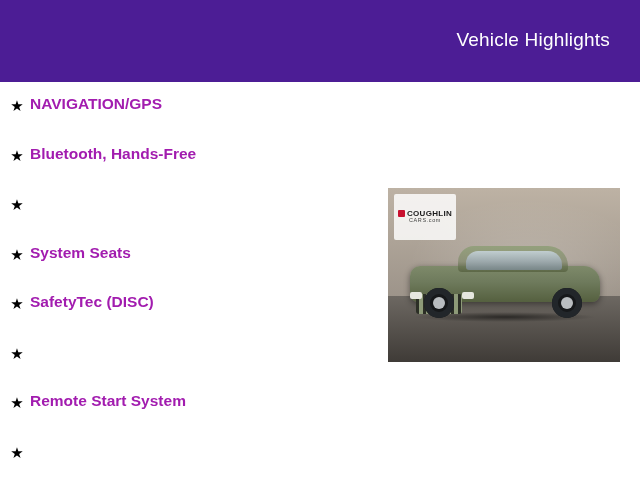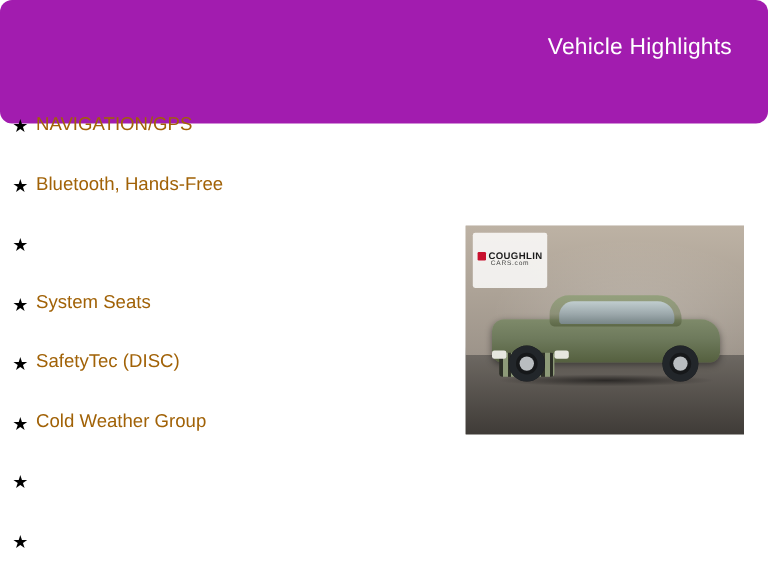--- a/index.html
+++ b/index.html
@@ -17,23 +17,22 @@
     position: relative;
     width: 640px;
     height: 480px;
     background: #ffffff;
   }
   .header-bar {
     position: absolute;
     left: 0;
     top: 0;
     width: 640px;
-    height: 103px;
-    background: #a21caf;
-    border-radius: 10px;
+    height: 82px;
+    background: #4c1d95;
   }
   .header-title {
     position: absolute;
     right: 30px;
     top: 29px;
     color: #ffffff;
     font-size: 19px;
     letter-spacing: 0.2px;
     white-space: nowrap;
   }
@@ -58,25 +57,26 @@
   .bullet-star {
     width: 18px;
     min-width: 18px;
     color: #000000;
     font-size: 15px;
     line-height: 24px;
     text-align: center;
     padding-top: 2px;
   }
   .feature-label {
-    color: #a16207;
+    color: #a21caf;
     font-size: 15.5px;
     line-height: 24px;
     white-space: nowrap;
     padding-left: 4px;
+    font-weight: bold;
   }
   .vehicle-photo {
     position: absolute;
     left: 388px;
     top: 106px;
     width: 232px;
     height: 174px;
     background: linear-gradient(to bottom, #b8ada0 0%, #a9a096 40%, #8e877e 58%, #5f5a55 62%, #4a4641 100%);
     overflow: hidden;
   }
@@ -240,25 +240,25 @@
         <span class="feature-label">System Seats</span>
       </div>
 
       <div class="feature-row">
         <span class="bullet-star">★</span>
         <span class="feature-label">SafetyTec (DISC)</span>
       </div>
 
       <div class="feature-row">
         <span class="bullet-star">★</span>
-        <span class="feature-label">Cold Weather Group</span>
-      </div>
-
-      <div class="feature-row">
-        <span class="bullet-star">★</span>
+      </div>
+
+      <div class="feature-row">
+        <span class="bullet-star">★</span>
+        <span class="feature-label">Remote Start System</span>
       </div>
 
       <div class="feature-row">
         <span class="bullet-star">★</span>
       </div>
 
     </div>
 
     <div class="vehicle-photo">
       <div class="photo-wall"></div>

